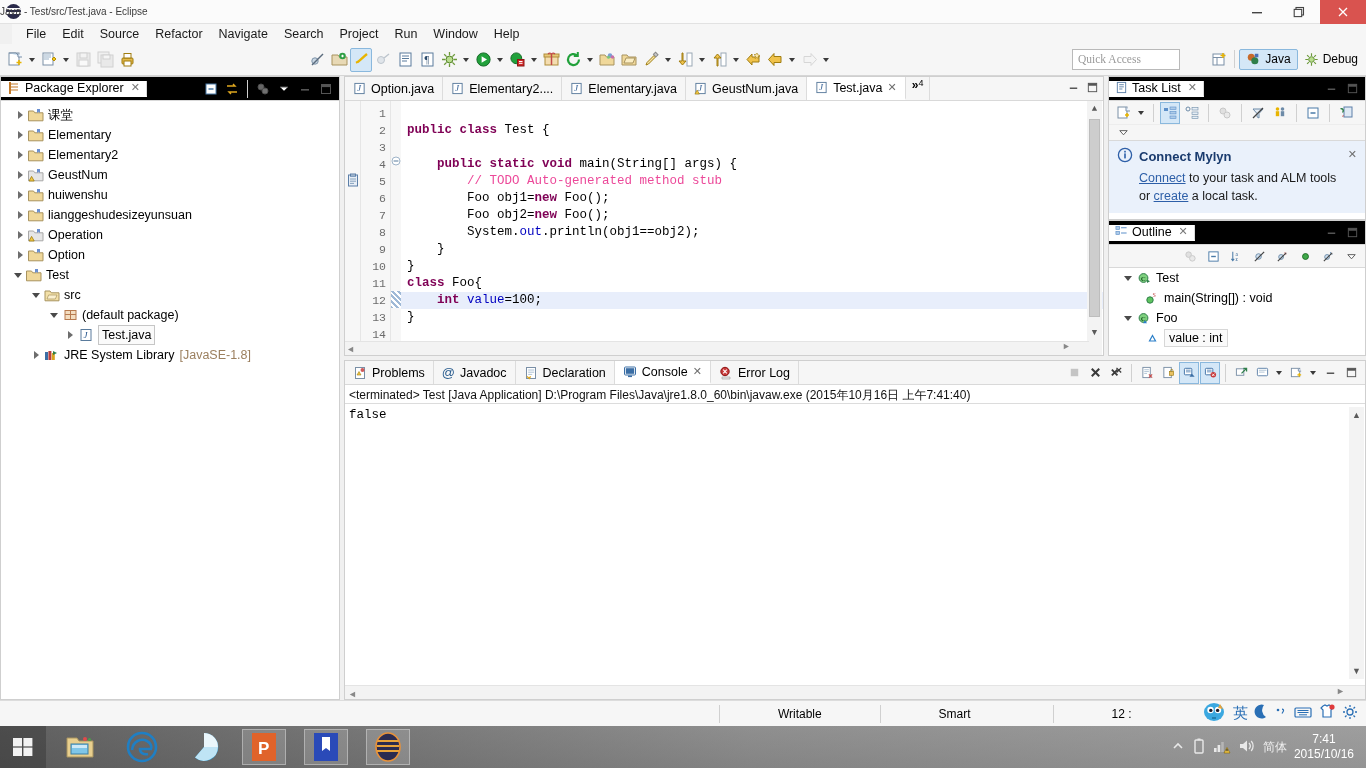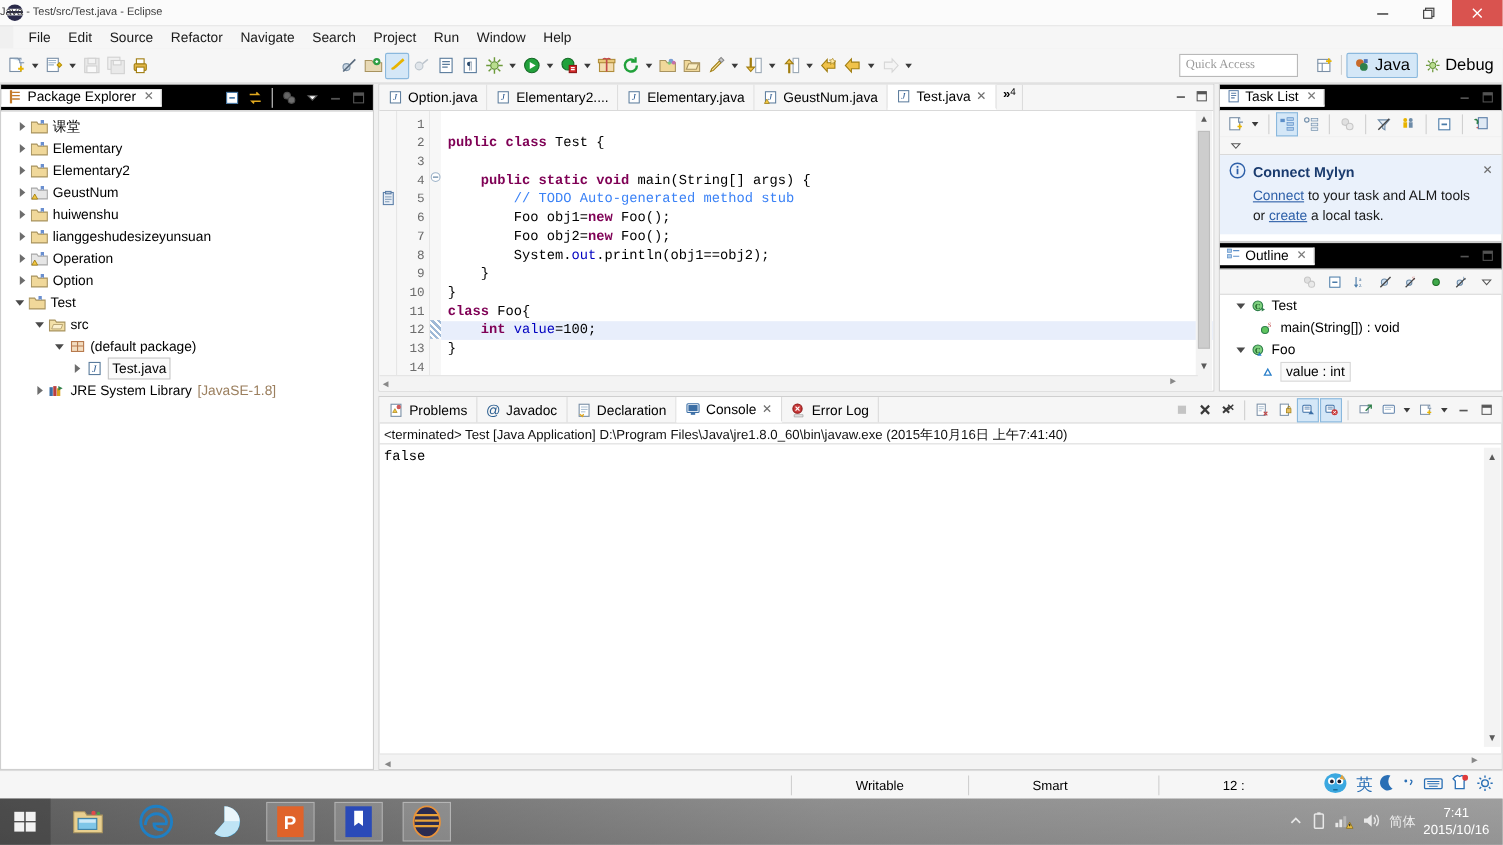--- a/index.html
+++ b/index.html
@@ -60,21 +60,21 @@
   .tb.pressed{ background:#d4e7f7; border:1px solid #8ab8dd; border-radius:2px; }
 
   #quickaccess{
     position:absolute; right:186px; top:49px; width:108px; height:21px;
     border:1px solid #b9b9b9; background:#fff; font-size:11.5px; color:#9a9a9a;
     padding-left:5px; line-height:19px; font-family:"Liberation Serif", serif;
   }
   #persp{
     position:absolute; right:2px; top:46px; height:26px; display:flex; align-items:center;
   }
-  .perspbtn{ display:flex;align-items:center;gap:4px;padding:2px 6px;font-size:15px;border-radius:2px;}
+  .perspbtn{ display:flex;align-items:center;gap:4px;padding:2px 6px;font-size:12px;border-radius:2px;}
   .perspbtn.active{ background:#d4e7f7; border:1px solid #8ab8dd; }
 
   
   #pkgview{
     position:absolute; left:0; top:76px; width:340px; height:624px;
     background:#fff; border:1px solid #cfcfcf;
   }
   .viewtabrow{
     height:24px; background:#000000; display:flex; align-items:center;
     border-bottom:1px solid #d9d9d9;
@@ -117,21 +117,21 @@
 
   #codearea{ position:relative; height:254px; background:#fff; display:flex; font-family:"Liberation Mono", monospace;}
   #annobar{ width:16px; background:#f7f7f7; border-right:1px solid #e6e6e6; position:relative;}
   #gutter{ width:30px; background:#f7f7f7; text-align:right; padding-top:4px;
            font-size:11.5px; color:#6c6c6c; border-right:1px solid #e6e6e6;}
   #gutter div{ height:17px; line-height:17px; padding-right:4px; position:relative;}
   #codetext{ flex:1; padding-top:4px; font-size:12.5px; position:relative; overflow:hidden;}
   #codetext .ln{ height:17px; line-height:17px; white-space:pre; padding-left:6px;}
   #codetext .ln.hl{ background:#e8eefb; }
   .kw{ color:#7f0055; font-weight:bold; }
-  .cm{ color:#3b82f6;margin-top:29px; }
+  .cm{ color:#ec4899;margin-top:29px; }
   .fld{ color:#0000c0; }
   .plain{ color:#000; }
   #vscroll{ position:absolute; right:1px; top:0; width:15px; height:254px; background:#f3f3f3;}
   #vscroll .thumb{ position:absolute; left:2px; top:18px; width:11px; height:198px; background:#cdcdcd; border:1px solid #bdbdbd;}
   .sbarrow{ position:absolute; left:0; width:15px; height:16px; display:flex;align-items:center;justify-content:center;
             font-size:9px; color:#5a5a5a;}
   #hscroll{ position:absolute; left:0; bottom:0; height:14px; width:744px; background:#f3f3f3; border-top:1px solid #e4e4e4;}
 
   
   #tasklist{

